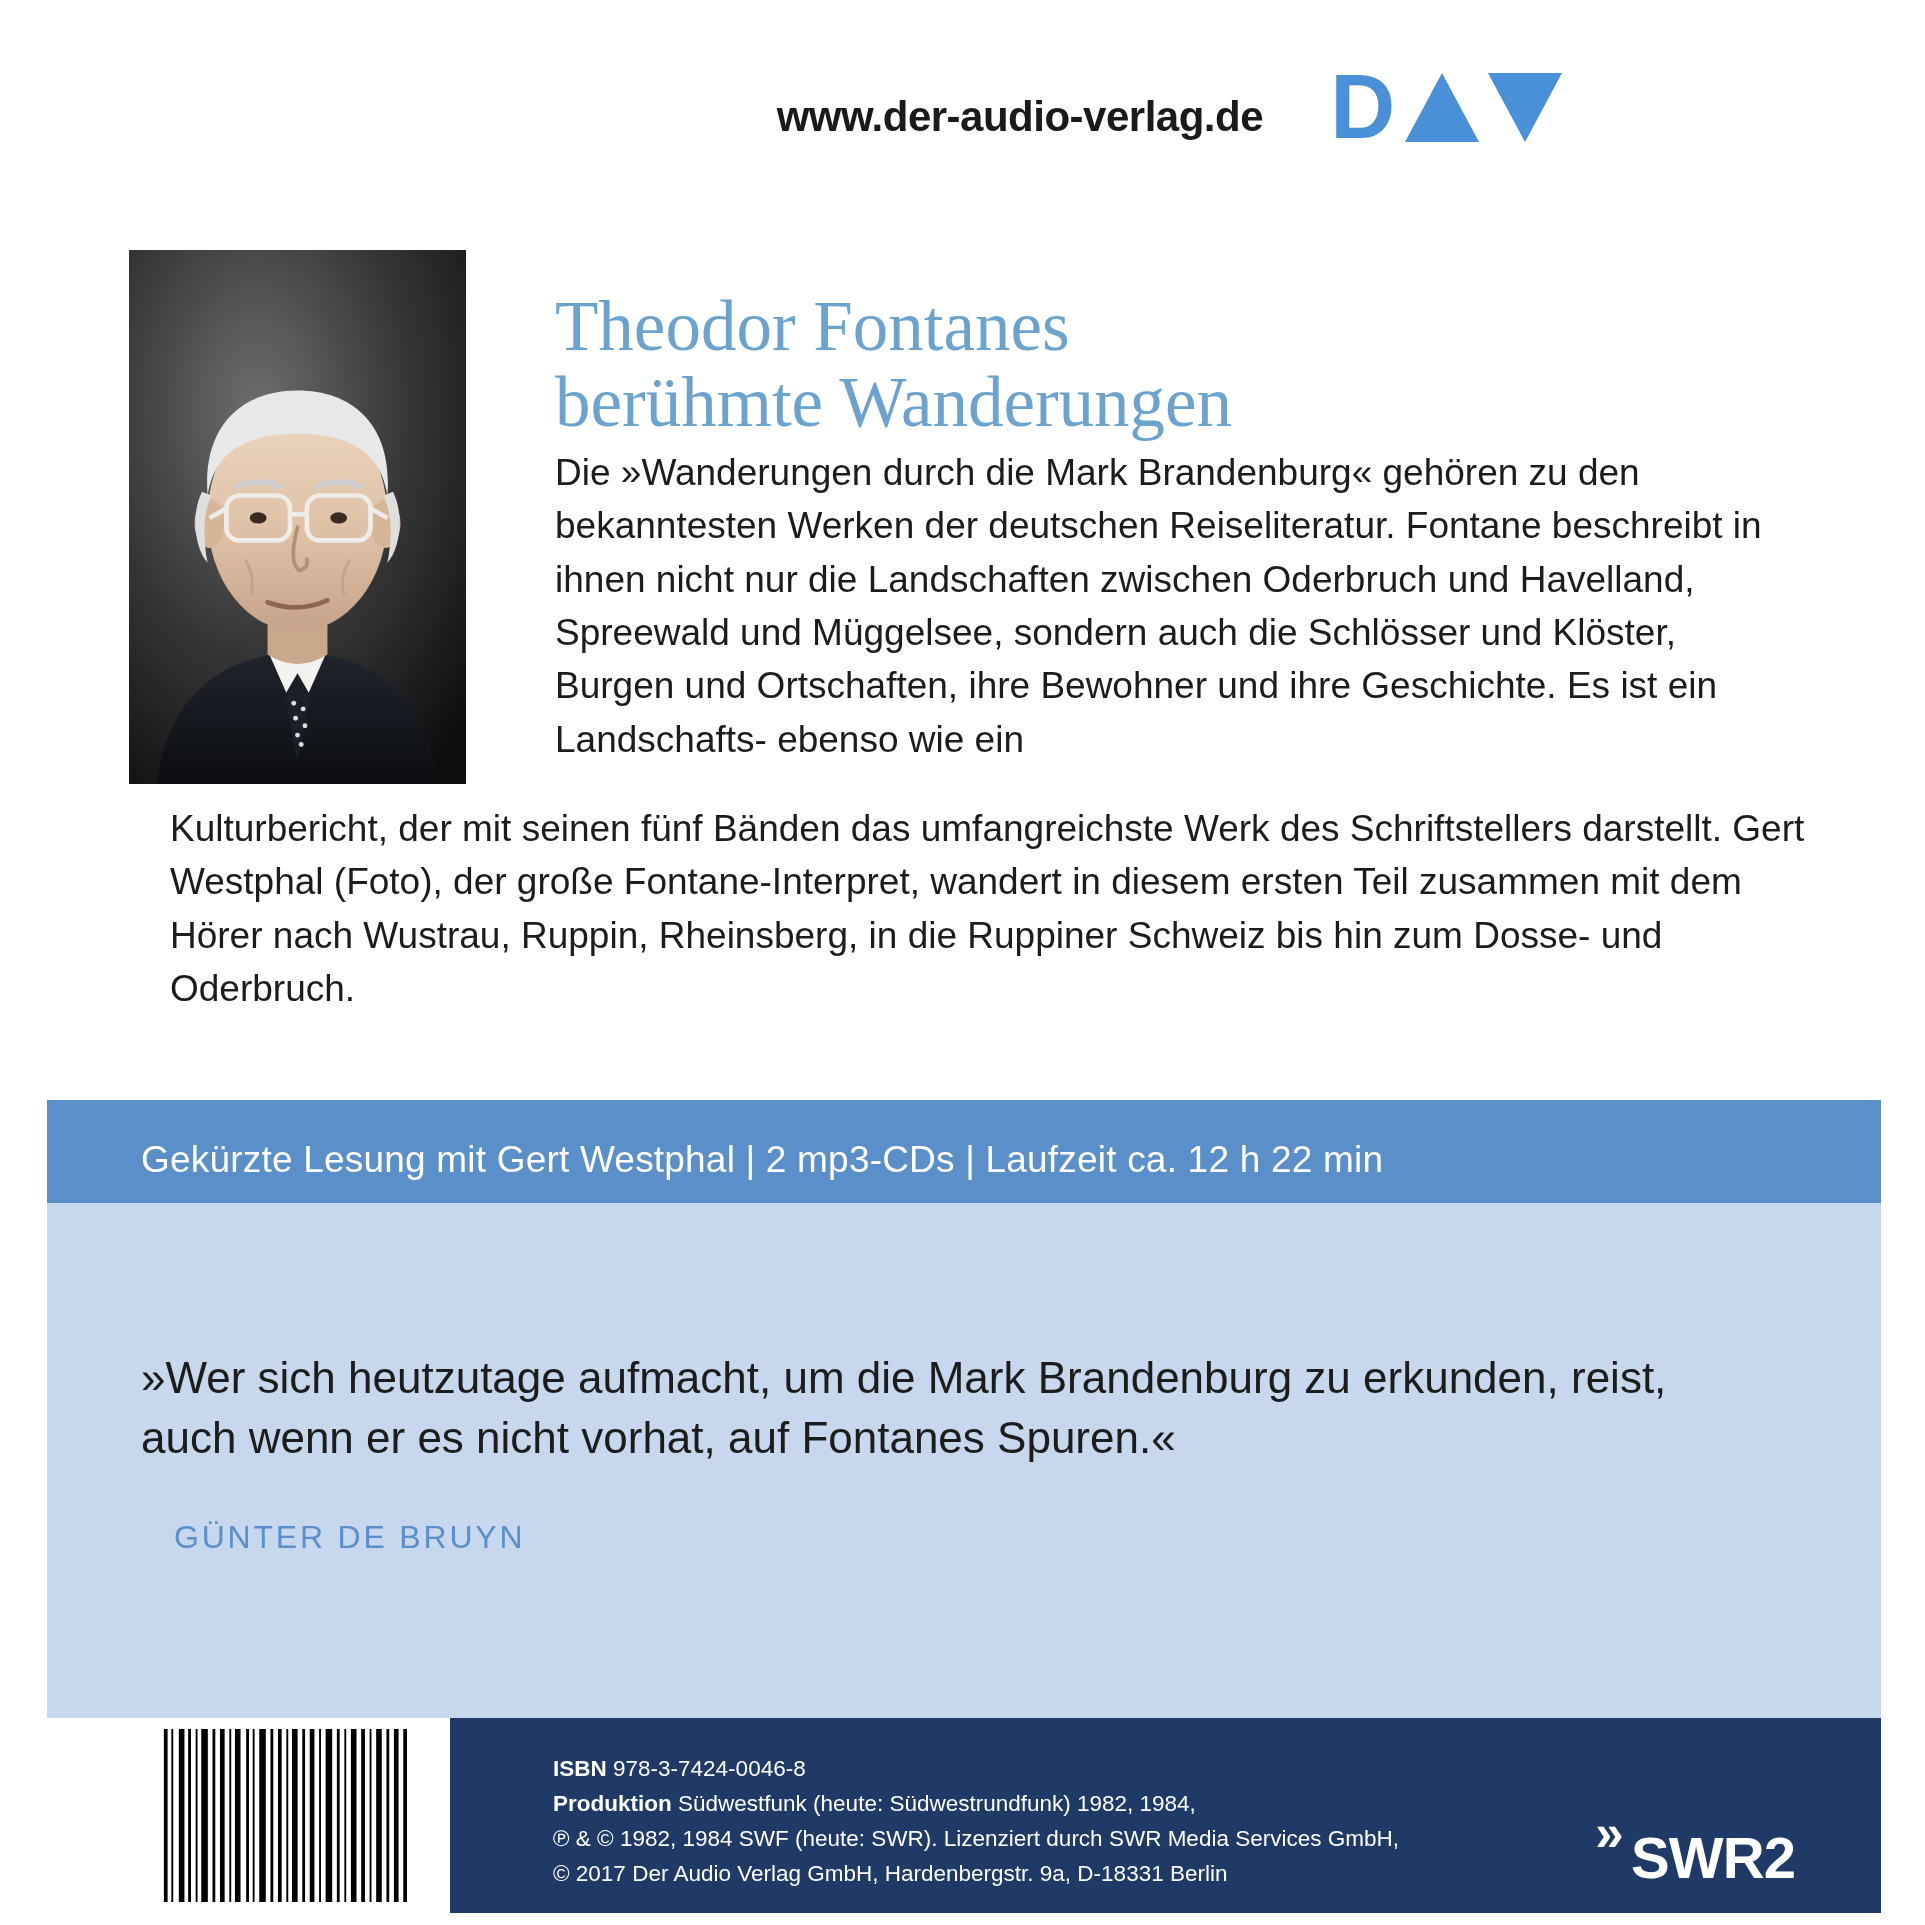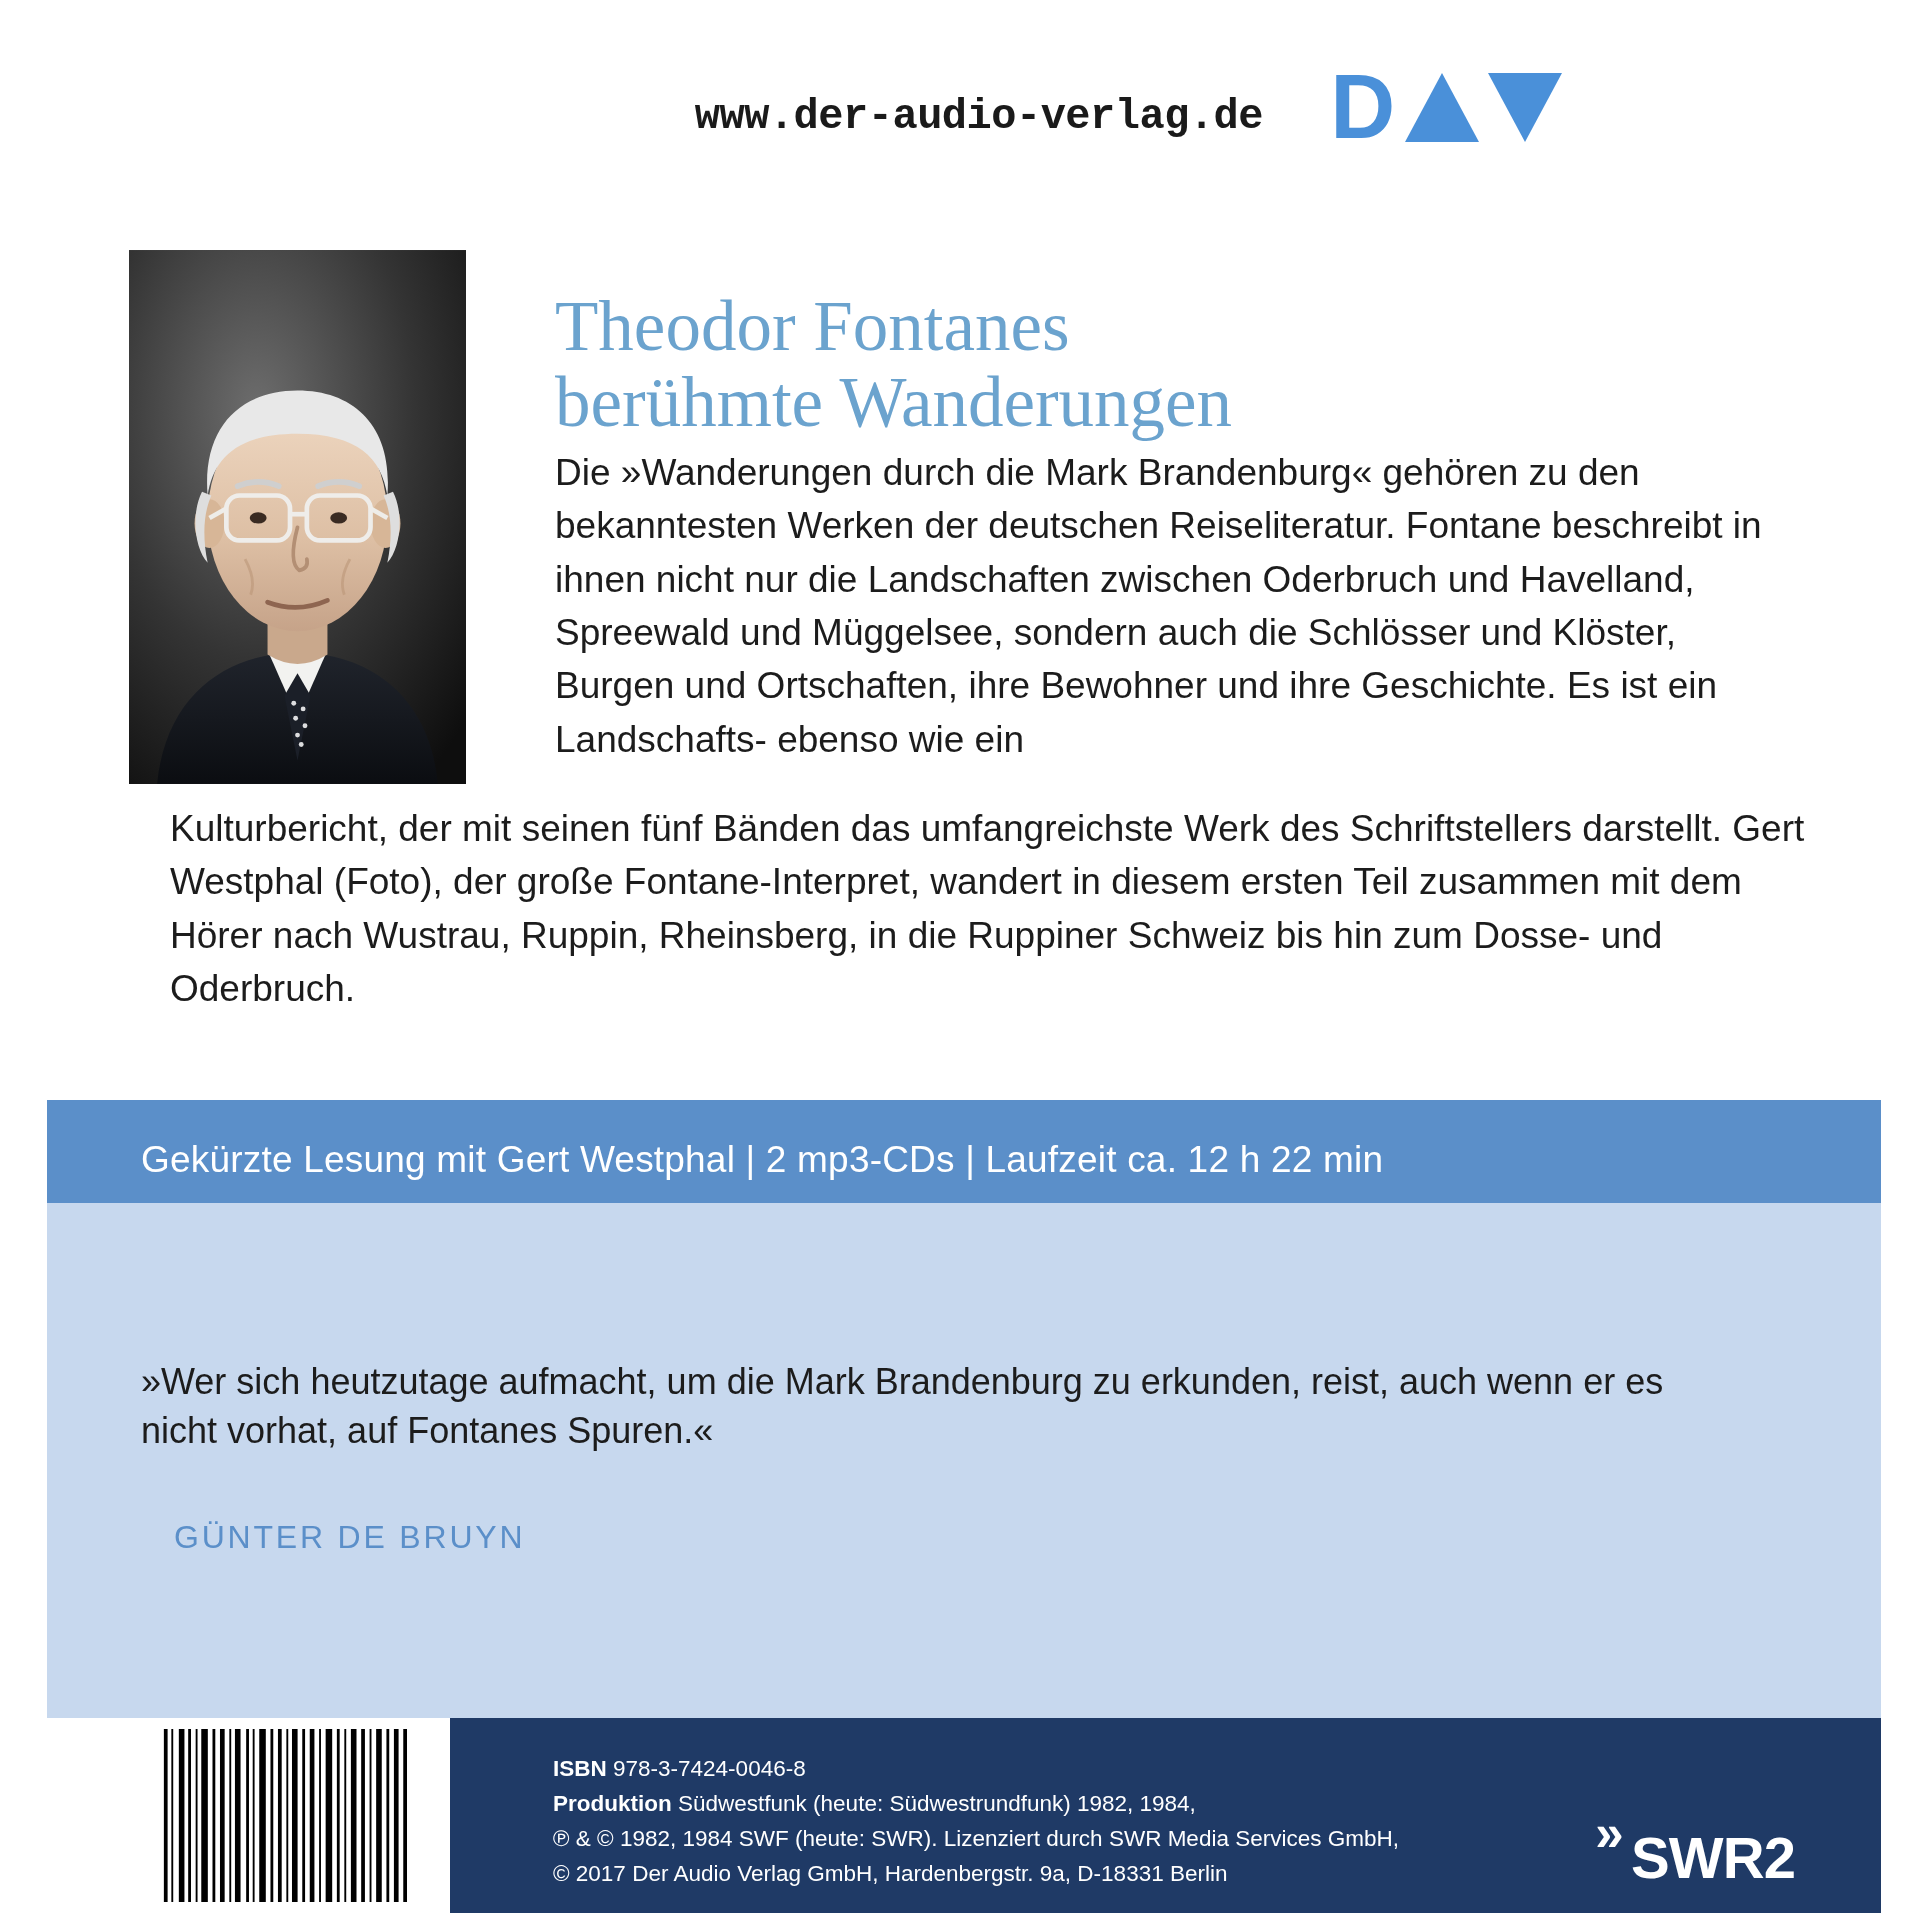--- a/index.html
+++ b/index.html
@@ -36,21 +36,20 @@
   }
   .site-url {
     position: absolute;
     right: 618px;
     top: 82px;
     font-size: 42px;
     font-weight: bold;
     color: #1a1a1a;
     letter-spacing: -0.5px;
     white-space: nowrap;
-    font-family: Liberation Mono, monospace;
   }
   .dav-logo {
     position: absolute;
     right: 319px;
     top: 58px;
     display: flex;
     align-items: center;
     gap: 9.4px;
   }
   .dav-d {
@@ -142,23 +141,23 @@
     position: absolute;
     left: 0;
     top: 1192px;
     width: 100%;
     height: 515px;
     background: #c7d8ee;
   }
   .quote-text {
     position: absolute;
     left: 94px;
-    top: 155px;
+    top: 145px;
     width: 1593px;
-    font-size: 36px;
+    font-size: 44px;
     line-height: 1.35;
     color: #1c1c1c;
   }
   .quote-author {
     position: absolute;
     left: 127px;
     top: 316px;
     font-size: 32px;
     letter-spacing: 2.8px;
     color: #5b8fc9;

